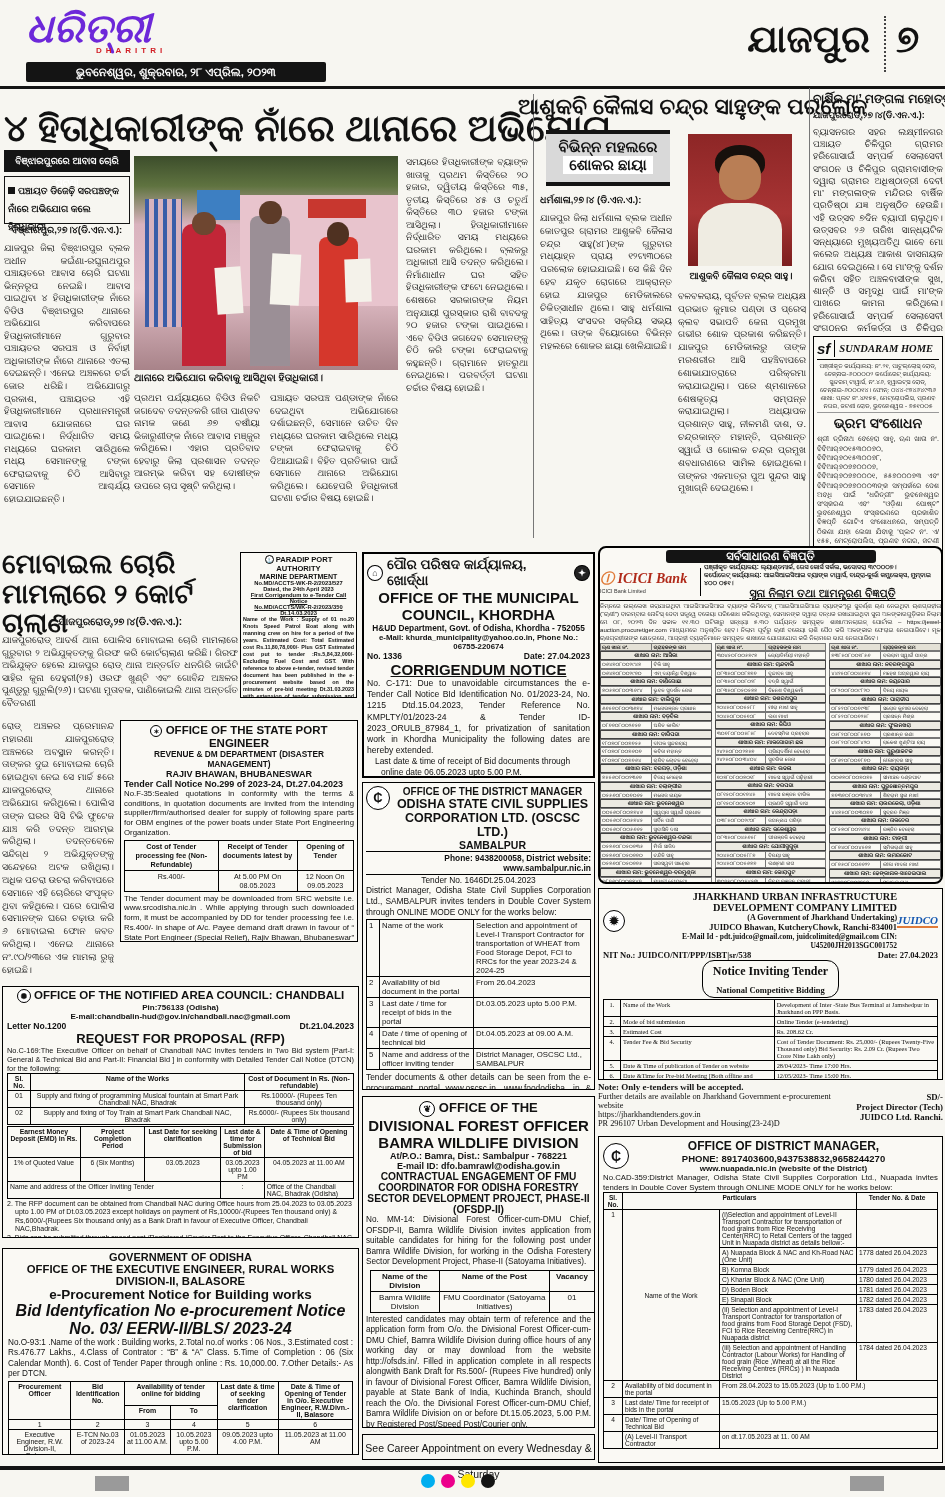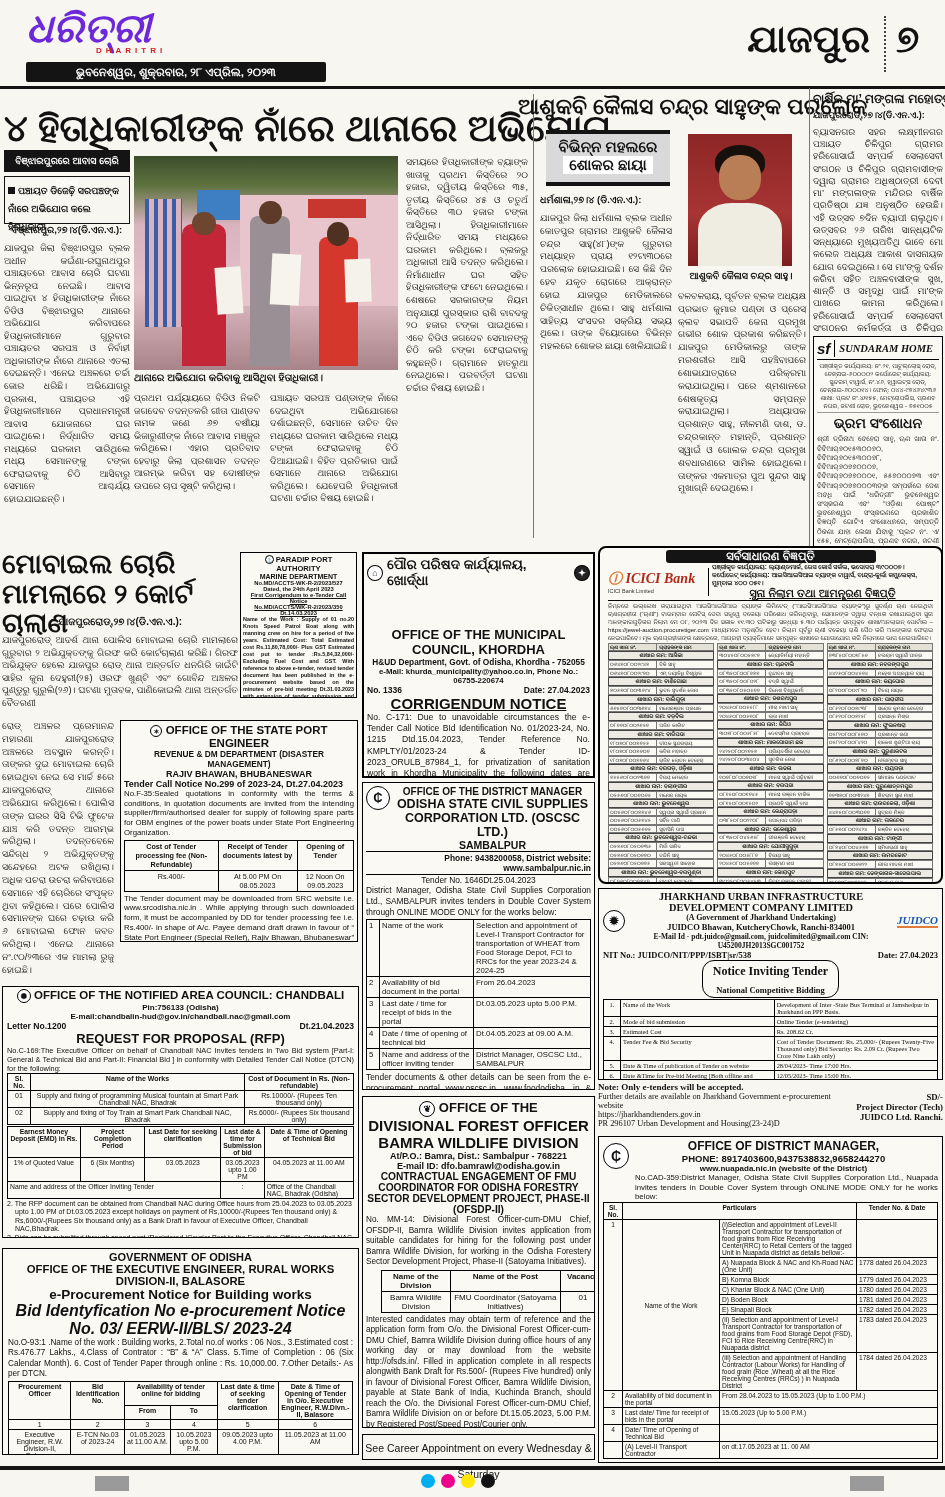--- a/index.html
+++ b/index.html
@@ -148,21 +148,21 @@
     <div class="jus" style="font-size:7.8px;line-height:1.25;">The Tender document may be downloaded from SRC website i.e. www.srcodisha.nic.in . While applying through such downloaded form, it must be accompanied by DD for tender processing fee i.e. Rs.400/- in shape of A/c. Payee demand draft drawn in favour of “ State Port Engineer (Special Relief), Rajiv Bhawan, Bhubaneswar” on any Nationalised Bank/ Scheduled Bank Payable at Bhubaneswar (Non-refundable).</div>
 
   </div>
 
   <div class="abs bx" style="left:362px;top:552px;width:233px;height:226px;padding:3px;border-width:2px;">
     <div style="display:flex;align-items:center;justify-content:center;gap:4px;">
       <span class="emb" style="width:16px;height:16px;font-size:9px;line-height:15px;">⌂</span>
       <span class="b" style="font-size:13.5px;">ପୌର ପରିଷଦ କାର୍ଯ୍ୟାଳୟ, ଖୋର୍ଦ୍ଧା</span>
       <span class="emb" style="width:16px;height:16px;font-size:9px;line-height:15px;background:#222;color:#fff;">✦</span>
     </div>
-    <div class="ctr b" style="font-size:13px;margin-top:38px;">OFFICE OF THE MUNICIPAL COUNCIL, KHORDHA</div>
+    <div class="ctr b" style="font-size:15px;">OFFICE OF THE MUNICIPAL COUNCIL, KHORDHA</div>
     <div class="ctr b" style="font-size:8.3px;">H&amp;UD Department, Govt. of Odisha, Khordha - 752055</div>
     <div class="ctr b" style="font-size:7.8px;">e-Mail: khurda_municipality@yahoo.co.in, Phone No.: 06755-220674</div>
     <div style="display:flex;justify-content:space-between;font-size:8.5px;font-weight:bold;">
       <span>No. 1336</span>
       <span>Date: 27.04.2023</span>
     </div>
     <div class="ctr b" style="font-size:15px;text-decoration:underline;">CORRIGENDUM NOTICE</div>
     <div class="jus" style="font-size:8.6px;line-height:1.3;">No. C-171: Due to unavoidable circumstances the e-Tender Call Notice BId Identification No. 01/2023-24, No. 1215 Dtd.15.04.2023, Tender Reference No. KMPLTY/01/2023-24 &amp; Tender ID- 2023_ORULB_87984_1, for privatization of sanitation work in Khordha Municipality the following dates are hereby extended.</div>
     <div style="font-size:8.4px;line-height:1.3;padding-left:8px;">
 
@@ -219,21 +219,21 @@
             <td style="width:8px;">5</td>
             <td style="width:42%;">Name and address of the officer inviting tender</td>
             <td>District Manager, OSCSC Ltd., SAMBALPUR</td>
           </tr>
         </tbody>
     </table>
     <div class="jus" style="font-size:8.4px;line-height:1.28;">Tender documents &amp; other details can be seen from the e-procurement portal www.oscsc.in, www.foododisha. in &amp; www.tendersodisha.gov.in along with district website. Amendments / corrigendum / cancellation / retenders etc. if any shall be published only in above websites.</div>
 
   </div>
 
-  <div class="abs" style="left:598px;top:546px;width:345px;height:338px;border:2.5px solid #000;border-radius:8px;box-sizing:border-box;padding:2px 8px;background:#faf9f4;overflow:hidden;">
+  <div class="abs" style="left:598px;top:546px;width:345px;height:338px;border:2.5px solid #000;border-radius:8px;box-sizing:border-box;padding:2px 0;background:#faf9f4;overflow:hidden;">
     <div class="ctr" style="margin:0 auto;width:210px;background:#141414;color:#fff;font-weight:bold;font-size:11.5px;border-radius:3px;">ସର୍ବସାଧାରଣ ବିଜ୍ଞପ୍ତି</div>
     <div style="display:flex;border-bottom:1px solid #000;align-items:center;">
       <div style="width:100px;border-right:1px solid #000;padding:2px 0;">
         <div style="font-family:'Liberation Serif',serif;font-weight:bold;font-style:italic;font-size:14px;color:#b02a1a;"><span style="color:#e07b39;">Ⓘ</span> <span>ICICI Bank</span></div>
         <div style="font-size:5.5px;color:#333;">ICICI Bank Limited</div>
       </div>
       <div style="flex:1;padding-left:3px;">
         <div class="b" style="font-size:6.3px;">ପଞ୍ଜୀକୃତ କାର୍ଯ୍ୟାଳୟ: ଲ୍ୟାଣ୍ଡମାର୍କ, ରେସ କୋର୍ସ ସର୍କଲ, ଭଦୋଦରା ୩୯୦୦୦୭।</div>
         <div class="b" style="font-size:6.3px;">କର୍ପୋରେଟ୍ କାର୍ଯ୍ୟାଳୟ: ଆଇସିଆଇସିଆଇ ବ୍ୟାଙ୍କ ଟାୱାର୍ସ, ବାନ୍ଦ୍ରା-କୁର୍ଲା କମ୍ପ୍ଲେକ୍ସ, ମୁମ୍ବାଇ ୪୦୦ ୦୫୧।</div>
         <div class="ctr b" style="font-size:11px;text-decoration:underline;">ସୁନା ନିଲାମ ତଥା ଆମନ୍ତ୍ରଣ ବିଜ୍ଞପ୍ତି</div>
@@ -487,21 +487,21 @@
             <span>ସଦାନନ୍ଦ ନାଥ</span>
           </div>
         </div>
     </div>
 
   </div>
 
   <div class="abs bx serif" style="left:598px;top:888px;width:345px;height:192px;padding:2px 4px;">
     <div style="display:flex;align-items:center;">
       <span class="emb" style="width:22px;height:22px;font-size:12px;line-height:20px;">✹</span>
-      <div style="flex:1;text-align:center;">
+      <div style="flex:1;text-align:right;">
         <div class="b" style="font-size:10.3px;">JHARKHAND URBAN INFRASTRUCTURE DEVELOPMENT COMPANY LIMITED</div>
         <div class="b" style="font-size:8px;">(A Government of Jharkhand Undertaking)</div>
         <div class="b" style="font-size:8.5px;">JUIDCO Bhawan, KutcheryChowk, Ranchi-834001</div>
         <div class="b" style="font-size:7.5px;">E-Mail Id - pdt.juidco@gmail.com, juidcolimited@gmail.com  CIN: U45200JH2013SGC001752</div>
       </div>
       <span style="font-weight:bold;font-style:italic;color:#1558b0;font-size:11px;border-bottom:2px solid #e07b39;">JUIDCO</span>
     </div>
     <div style="display:flex;justify-content:space-between;font-weight:bold;font-size:8.5px;">
       <span>NIT No.: JUIDCO/NIT/PPP/ISBT|sr/538</span>
       <span>Date: 27.04.2023</span>
@@ -572,21 +572,21 @@
 
   <div class="abs bx" style="left:598px;top:1136px;width:345px;height:327px;padding:2px 4px;">
     <div style="display:flex;align-items:center;">
       <span class="emb" style="width:26px;height:26px;font-size:14px;line-height:24px;">₵</span>
       <div style="flex:1;text-align:center;">
         <div class="b" style="font-size:12px;">OFFICE OF DISTRICT MANAGER,</div>
         <div class="b" style="font-size:9.5px;">PHONE: 8917403600,9437538832,9658244270</div>
         <div class="b" style="font-size:8px;">www.nuapada.nic.in (website of the District)</div>
       </div>
     </div>
-    <div class="jus" style="font-size:7.8px;line-height:1.25;margin-left:32px;">No.CAD-359:District Manager,  Odisha State Civil Supplies Corporation Ltd.,  Nuapada  invites tenders in Double Cover System through ONLINE MODE ONLY for he works below:</div>
+    <div class="jus" style="font-size:7.8px;line-height:1.25;">No.CAD-359:District Manager,  Odisha State Civil Supplies Corporation Ltd.,  Nuapada  invites tenders in Double Cover System through ONLINE MODE ONLY for he works below:</div>
     <table style="font-size:6.6px;">
       <tbody>
           <tr>
         <th style="width:14px;">Sl. No.</th>
         <th colspan="2">Particulars</th>
         <th style="width:76px;">Tender No. &amp; Date</th>
       </tr>
       </tbody>
         <tbody id="nuapada-sub">
           <tr>
@@ -711,21 +711,21 @@
   </div>
 
   <div class="abs bx" style="left:362px;top:1096px;width:233px;height:332px;padding:3px;">
     <div class="ctr b" style="font-size:13px;"><span class="emb" style="width:16px;height:16px;font-size:9px;line-height:15px;">❦</span> <span>OFFICE OF THE</span></div>
     <div class="ctr b" style="font-size:15px;">DIVISIONAL FOREST OFFICER</div>
     <div class="ctr b" style="font-size:15px;">BAMRA WILDLIFE DIVISION</div>
     <div class="ctr b" style="font-size:9px;">At/P.O.: Bamra, Dist.: Sambalpur - 768221</div>
     <div class="ctr b" style="font-size:9px;">E-mail ID: dfo.bamrawl@odisha.gov.in</div>
     <div class="ctr b" style="font-size:10.2px;">CONTRACTUAL ENGAGEMENT OF FMU COORDINATOR FOR ODISHA FORESTRY SECTOR DEVELOPMENT PROJECT, PHASE-II (OFSDP-II)</div>
     <div class="jus" style="font-size:8.2px;line-height:1.28;">No. MM-14: Divisional Forest Officer-cum-DMU Chief, OFSDP-II, Bamra Wildlife Division invites application from suitable candidates for hiring for the following post under Bamra Wildlife Division, for working in the Odisha Forestery Sector Development Project, Phase-II (Satoyama Initiatives).</div>
-    <table style="font-size:8px;margin:2px 15px;">
+    <table style="font-size:8px;margin:2px 4px;">
       <tbody>
           <tr>
         <th>Name of the Division</th>
         <th>Name of the Post</th>
         <th style="width:40px;">Vacancy</th>
       </tr>
       <tr>
         <td class="ctr">Bamra Wildlife Division</td>
         <td class="ctr">FMU Coordinator (Satoyama Initiatives)</td>
         <td class="ctr">01</td>

